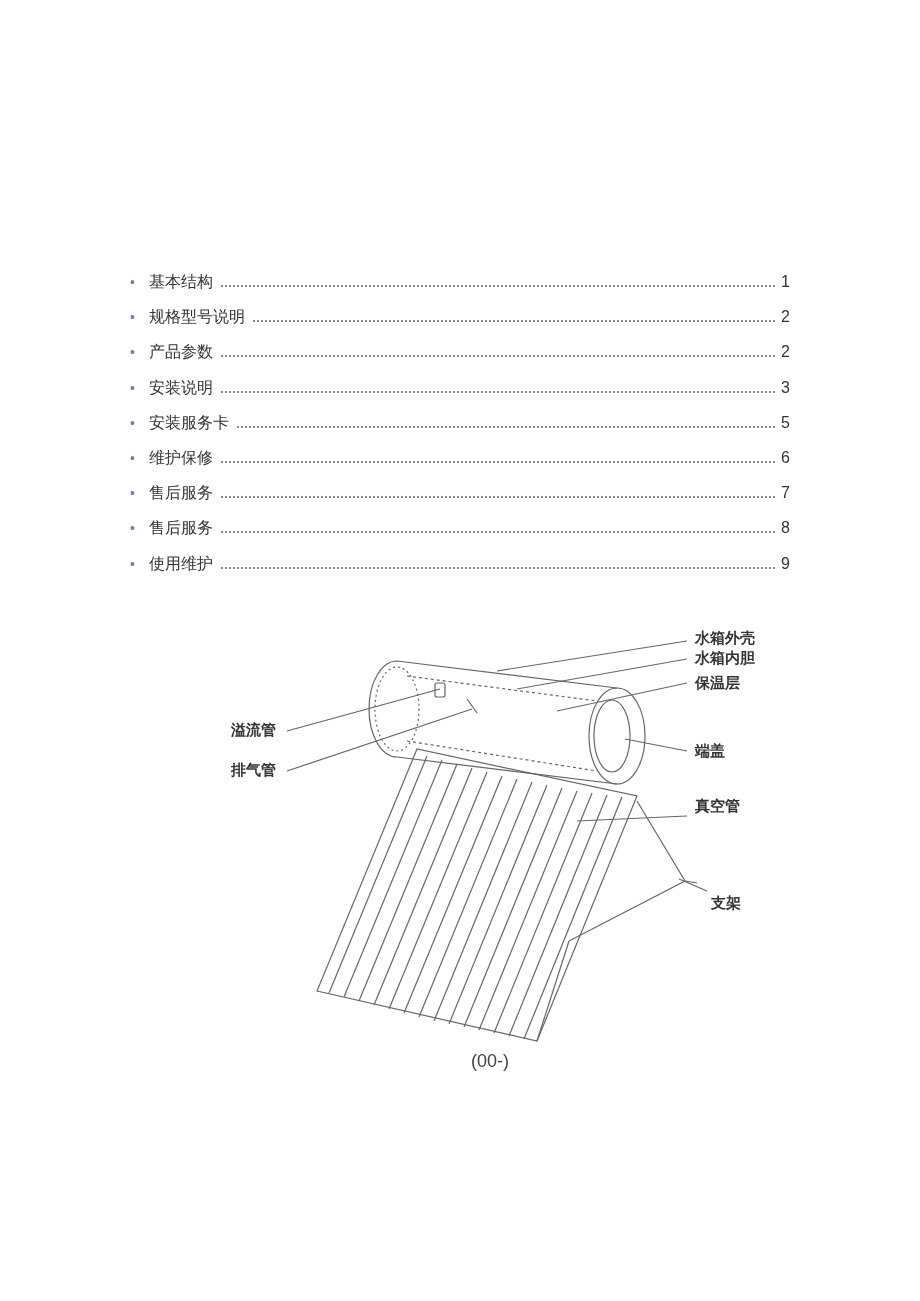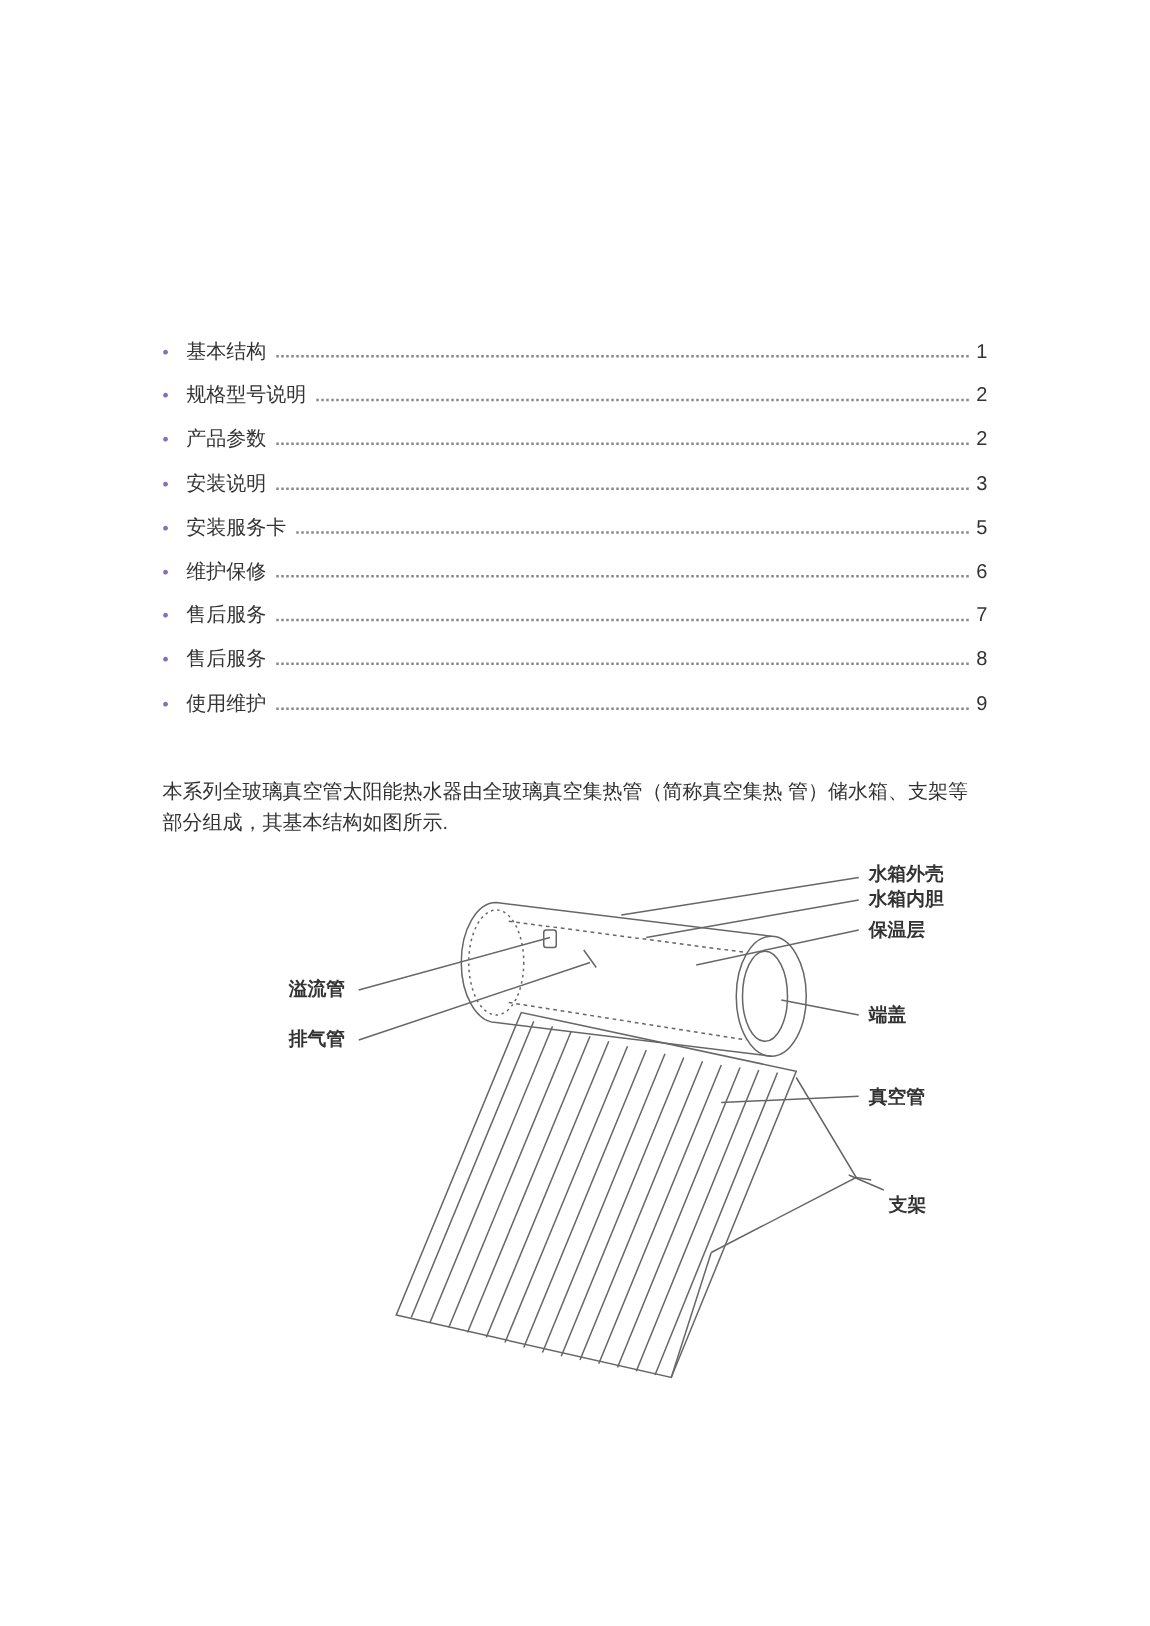--- a/index.html
+++ b/index.html
@@ -129,21 +129,20 @@
       <span class="toc-page">8</span>
     </div>
     <div class="toc-row">
       <span class="bullet">•</span>
       <span class="toc-label">使用维护</span>
       <span class="toc-dots"></span>
       <span class="toc-page">9</span>
     </div>
   </div>
 
-  <div class="intro">本系列全玻璃真空管太阳能热水器由全玻璃真空集热管（简称真空集热 管）储水箱、支架等部分组成，其基本结构如图所示.</div>
 
   <div class="figure-wrap">
     <div class="figure">
 
       <svg viewBox="0 0 546 430">
         <g stroke="#666" stroke-width="1.2" fill="none">
 
           <ellipse cx="400" cy="115" rx="28" ry="48"></ellipse>
           <path d="M400 67 L180 40 A28 48 0 0 0 180 136 L400 163"></path>
           <ellipse cx="180" cy="88" rx="22" ry="42" stroke-dasharray="2 3"></ellipse>
@@ -185,20 +184,21 @@
 
           <line x1="223" y1="68" x2="70" y2="110"></line>
           <line x1="255" y1="88" x2="70" y2="150"></line>
         </g>
       </svg>
 
       <span class="label" style="left:478px; top:8px;">水箱外壳</span>
       <span class="label" style="left:478px; top:28px;">水箱内胆</span>
       <span class="label" style="left:478px; top:53px;">保温层</span>
       <span class="label" style="left:478px; top:121px;">端盖</span>
-      <span class="label" style="left:478px; top:186px;">真空管</span>
+      <span class="label" style="left:478px; top:176px;">真空管</span>
       <span class="label" style="left:494px; top:273px;">支架</span>
       <span class="label" style="left:14px;  top:100px;">溢流管</span>
       <span class="label" style="left:14px;  top:140px;">排气管</span>
     </div>
+    <div class="caption">(00-)</div>
   </div>
 
 </div>
 
 </body></html>

